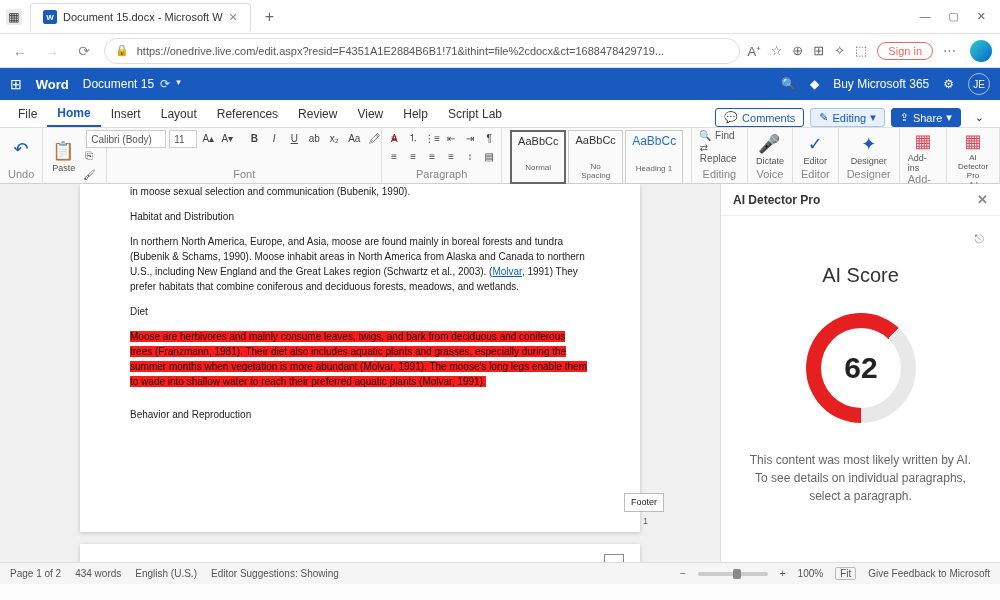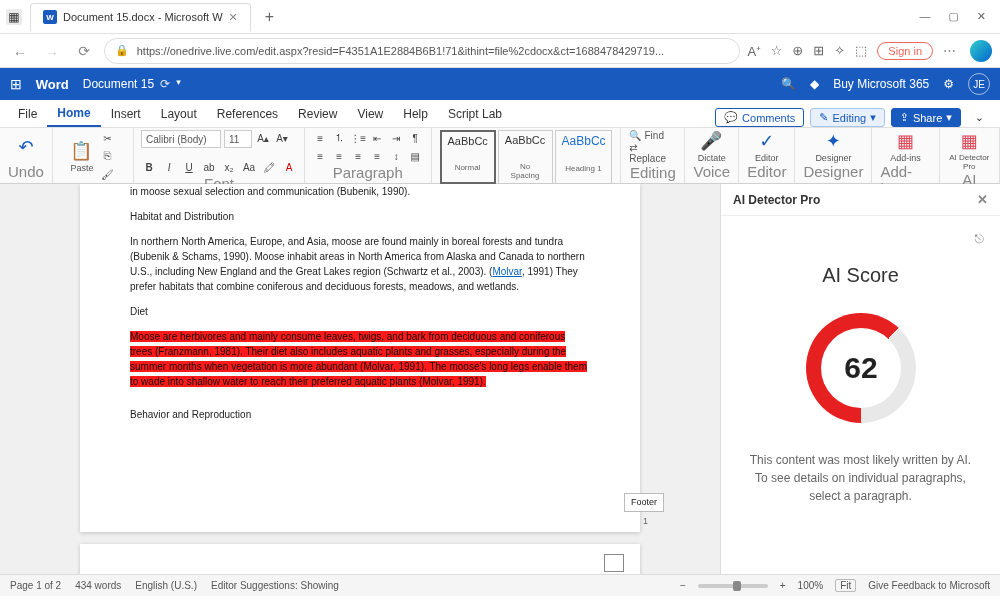--- a/index.html
+++ b/index.html
@@ -27,21 +27,21 @@
 .ribbon-row .tab{padding:0 10px;height:100%;display:flex;align-items:center;cursor:pointer}
 .ribbon-row .tab.active{color:#185ABD;border-bottom:2px solid #185ABD;font-weight:600}
 .ribbon-row .right-actions{margin-left:auto;display:flex;gap:6px}
 .ribbon-row .btn{border:1px solid #c0c0c0;border-radius:3px;padding:2px 8px;font-size:11px;display:flex;align-items:center;gap:4px}
 .ribbon-row .btn.comments{border-color:#185ABD;color:#185ABD}
 .ribbon-row .btn.editing{background:#e8f0fb;border-color:#a8c5eb;color:#185ABD}
 .ribbon-row .btn.share{background:#185ABD;color:#fff;border-color:#185ABD}
 .ribbon-tools{background:#fafafa;border-bottom:1px solid #d0d0d0;height:56px;display:flex;font-size:10px;color:#555}
 .ribbon-tools .group{border-right:1px solid #e0e0e0;padding:2px 8px;display:flex;flex-direction:column;justify-content:space-between;align-items:center}
 .ribbon-tools .group .content{display:flex;align-items:center;gap:6px;flex:1}
-.ribbon-tools .group .label{font-size:15px;color:#888;padding-bottom:1px}
+.ribbon-tools .group .label{font-size:11px;color:#888;padding-bottom:1px}
 .ribbon-tools .big-icon{display:flex;flex-direction:column;align-items:center;gap:1px;font-size:9px;color:#555}
 .ribbon-tools .big-icon .ic{font-size:18px;color:#185ABD}
 .font-select{border:1px solid #ccc;background:#fff;padding:1px 4px;font-size:10px;height:18px;display:flex;align-items:center}
 .mini-btn{width:16px;height:16px;display:flex;align-items:center;justify-content:center;font-size:10px;color:#444}
 .styles-box{display:flex;gap:2px}
 .style-item{border:1px solid #ccc;padding:3px 6px;text-align:center;font-size:8px;min-width:48px}
 .style-item.sel{border:2px solid #666}
 .style-item .preview{font-size:11px;color:#333}
 .style-item .sname{font-size:8px;color:#666;margin-top:16px}
 .style-item.heading .preview{color:#1f6fcf;font-size:12px}
@@ -57,21 +57,21 @@
 .page2 .inner-box{position:absolute;right:16px;top:10px;width:20px;height:18px;border:1px solid #888}
 .side-pane{width:280px;background:#fff;border-left:1px solid #ddd;display:flex;flex-direction:column}
 .side-pane .pane-header{height:32px;border-bottom:1px solid #eee;display:flex;align-items:center;padding:0 12px;font-size:12px;font-weight:600;color:#333}
 .side-pane .pane-header .close{margin-left:auto;color:#888;font-size:13px}
 .side-pane .pane-body{flex:1;padding:16px;display:flex;flex-direction:column;align-items:center}
 .side-pane .exit-icon{align-self:flex-end;color:#888;margin-bottom:18px}
 .side-pane .score-title{font-size:20px;color:#333;font-weight:400;margin-bottom:26px}
 .donut{width:110px;height:110px;border-radius:50%;background:conic-gradient(#e62020 0 223deg,#e8e8e8 223deg 360deg);display:flex;align-items:center;justify-content:center;margin-bottom:28px;transform:rotate(-180deg)}
 .donut .inner{width:80px;height:80px;border-radius:50%;background:#fff;display:flex;align-items:center;justify-content:center;font-size:30px;font-weight:700;color:#222;transform:rotate(180deg)}
 .side-pane .desc{font-size:12px;color:#666;text-align:center;line-height:1.5;padding:0 8px}
-.statusbar{position:absolute;bottom:4px;left:0;right:0;height:22px;background:#f5f5f5;border-top:1px solid #ddd;display:flex;align-items:center;padding:0 10px;font-size:10px;color:#555;gap:14px}
+.statusbar{position:absolute;bottom:16px;left:0;right:0;height:22px;background:#f5f5f5;border-top:1px solid #ddd;display:flex;align-items:center;padding:0 10px;font-size:10px;color:#555;gap:14px}
 .statusbar .right{margin-left:auto;display:flex;align-items:center;gap:12px}
 .zoom-slider{width:70px;height:4px;background:#ccc;position:relative;border-radius:2px}
 .zoom-slider .thumb{position:absolute;left:50%;top:-3px;width:8px;height:10px;background:#888;border-radius:2px}
 </style>
 </head>
 <body>
 
 <div class="titlebar">
   <div class="tab-icon">▦</div>
   <div class="doc-tab">
@@ -171,21 +171,21 @@
         </div>
       <div style="display:flex;flex-direction:column;gap:2px">
         <span class="mini-btn">✂</span>
         <span class="mini-btn">⎘</span>
         <span class="mini-btn">🖌</span>
       </div>
     </div>
     <div class="label">Clipboard</div>
   </div>
   <div class="group" style="min-width:150px">
-    <div class="content" style="flex-direction:column;align-items:flex-start;gap:11px">
+    <div class="content" style="flex-direction:row;align-items:flex-start;gap:11px">
       <div style="display:flex;gap:3px">
         <div class="font-select" style="width:80px">
             <span>Calibri (Body)</span>
           </div>
         <div class="font-select" style="width:28px">
             <span>11</span>
           </div>
         <span class="mini-btn">A▴</span>
         <span class="mini-btn">A▾</span>
       </div>

